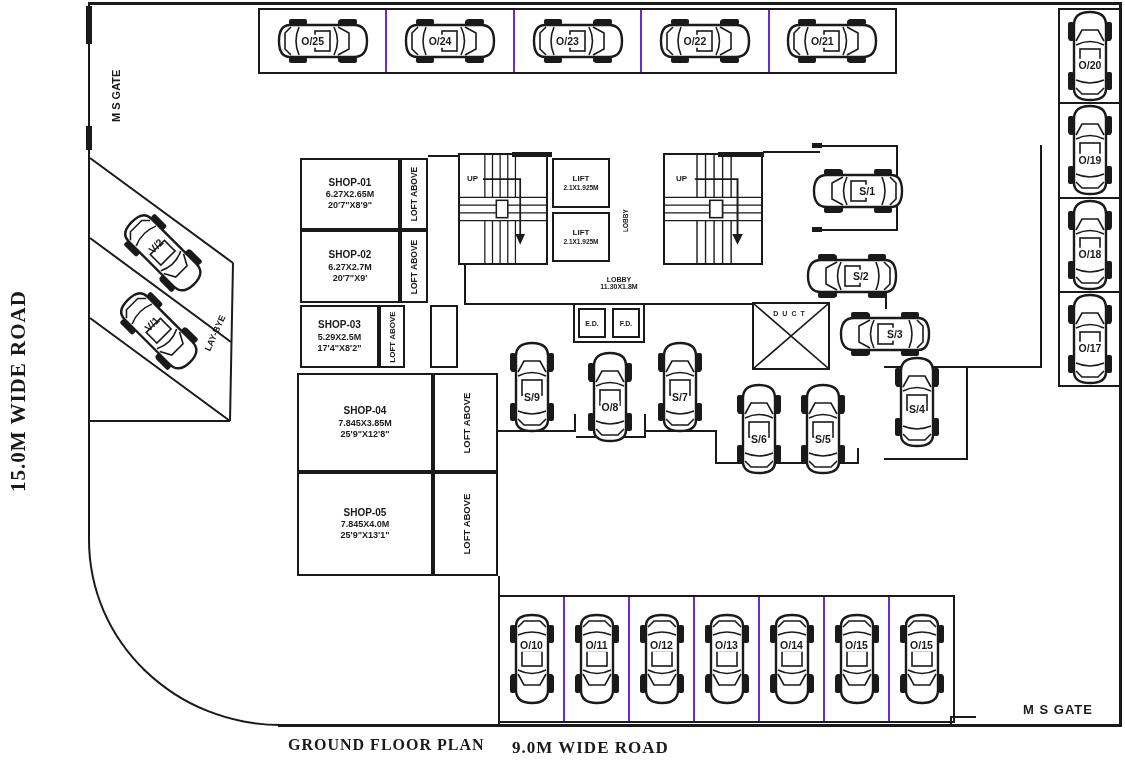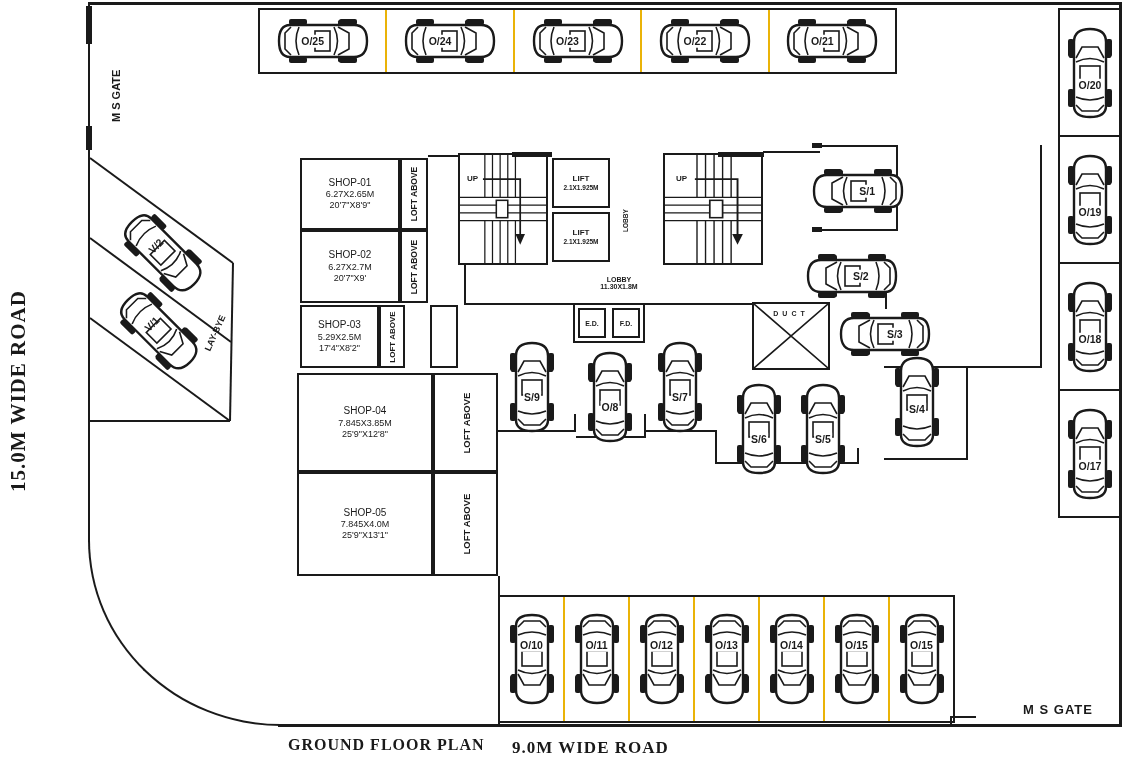--- a/index.html
+++ b/index.html
@@ -6,38 +6,38 @@
   .canvas{position:relative;width:1125px;height:768px;background:#fff;overflow:hidden;
           font-family:"Liberation Sans",sans-serif;color:#1a1a1a}
   .ln{position:absolute;background:#1a1a1a}
   .box{position:absolute;border:2px solid #1a1a1a;box-sizing:border-box;background:transparent}
   .bay{position:absolute;border:2px solid #1a1a1a;border-left:none;box-sizing:border-box}
   .arc{position:absolute;left:88px;top:540px;width:193px;height:186px;box-sizing:border-box;
        border-left:2px solid #1a1a1a;border-bottom:2px solid #1a1a1a;
        border-bottom-left-radius:193px 186px}
   .row{display:flex;align-items:stretch}
   .cell{position:relative;flex:1;box-sizing:border-box}
-  .cell.br{border-right:2px solid #eab308}
+  .cell.br{border-right:2px solid #6d28d9}
   .cell.bb{border-bottom:2px solid #1a1a1a}
   .col{display:flex;flex-direction:column}
   .stall{position:absolute}
   .car{position:absolute;left:50%;top:50%;width:46px;height:96px;transform:translate(-50%,-50%)}
   .car.r90{transform:translate(-50%,-50%) rotate(90deg)}
   .car.r270{transform:translate(-50%,-50%) rotate(-90deg)}
   .car.r180{transform:translate(-50%,-50%) rotate(180deg)}
   .car.r135{transform:translate(-50%,-50%) rotate(135deg)}
   .plabel{position:absolute;left:50%;top:50%;transform:translate(-50%,-50%);background:#fff;
           font-weight:bold;font-size:10.5px;line-height:1;padding:1px;white-space:nowrap}
   .plabel.up{top:60%}
   .plabel.dn{top:39%}
   .plabel.h{left:42%}
   .plabel.hr{left:60%}
   .plabel.diag{left:43%;top:43%;transform:translate(-50%,-50%) rotate(-45deg);background:transparent}
   .shoptxt{position:absolute;inset:0;display:flex;flex-direction:column;justify-content:center;
-           align-items:center;text-align:center;font-weight:normal}
+           align-items:center;text-align:center;font-weight:bold}
   .shopname{font-size:10px;line-height:1.25}
   .shopdim{font-size:9px;line-height:1.25}
   .vtext{position:absolute;left:50%;top:50%;transform:translate(-50%,-50%) rotate(-90deg);
          white-space:nowrap;font-weight:bold;font-size:8.5px}
   .lifttxt{position:absolute;inset:0;display:flex;flex-direction:column;justify-content:center;
            align-items:center;font-weight:bold}
   .liftname{font-size:8px;line-height:1.3}
   .liftdim{font-size:6.5px;line-height:1.3}
   .smalllbl{position:absolute;font-weight:bold;font-size:7px;white-space:nowrap}
   .serif{font-family:"Liberation Serif","DejaVu Serif",serif}
@@ -254,21 +254,21 @@
       <span class="plabel h">O/22</span>
     </div>
     <div class="cell">
       <svg class="car r90" viewBox="0 0 46 96">
           <use href="#carTop"></use>
         </svg>
       <span class="plabel h">O/21</span>
     </div>
   </div>
 
-  <div class="box col" style="left:1058px;top:8px;width:64px;height:510px">
+  <div class="box col" style="left:1058px;top:8px;width:64px;height:379px">
     <div class="cell bb">
       <svg class="car" viewBox="0 0 46 96">
           <use href="#carTop"></use>
         </svg>
       <span class="plabel up">O/20</span>
     </div>
     <div class="cell bb">
       <svg class="car" viewBox="0 0 46 96">
           <use href="#carTop"></use>
         </svg>

